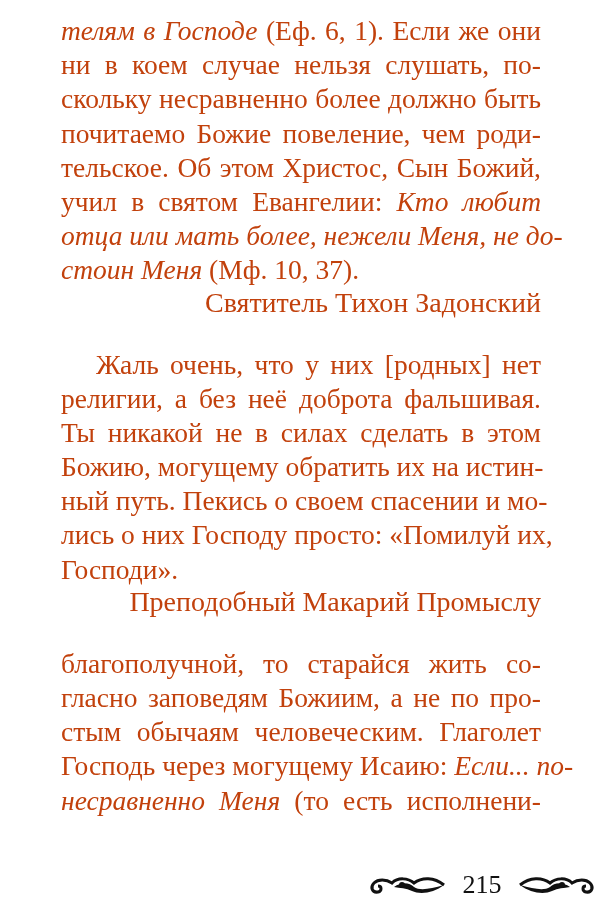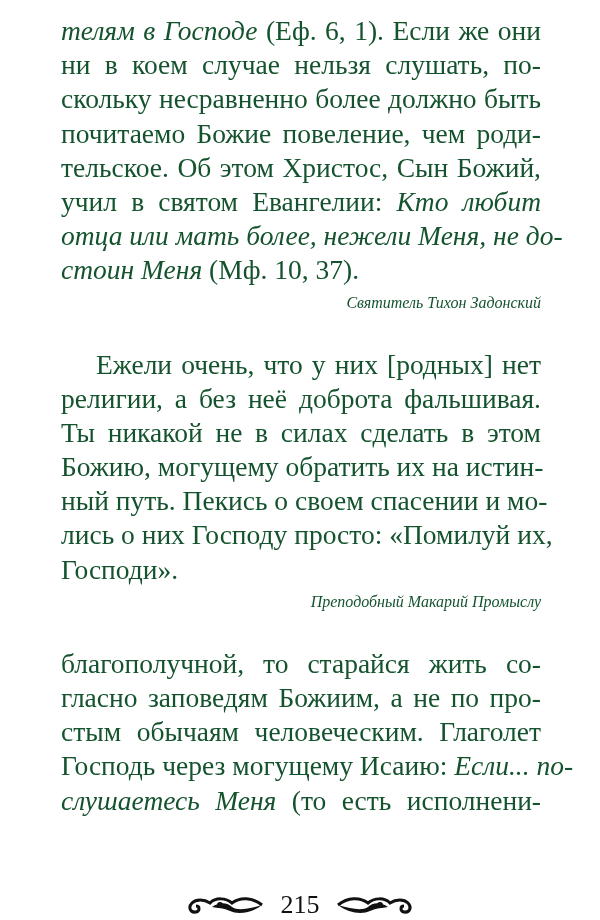--- a/index.html
+++ b/index.html
@@ -1,29 +1,29 @@
 <!DOCTYPE html>
 <html><head>
 <meta charset="utf-8">
 <style>
   html, body { margin:0; padding:0; background:#ffffff; }
   body { width:600px; height:920px; position:relative; overflow:hidden; }
   .page {
     position:absolute; left:61px; top:14px; width:480px;
     font-family:"Liberation Serif", serif;
-    font-size:27.5px; line-height:34.2px; color:#14532d;
+    font-size:27.5px; line-height:34.2px; color:#c2410c;
   }
   .line { display:block; white-space:nowrap; text-align:justify; text-align-last:justify; height:34.2px; }
   .line.last { text-align-last:left; }
   .indent { padding-left:35px; }
   .it { font-style:italic; }
-  .attr { display:block; text-align:right; font-style:italic; font-size:16px; line-height:30px; height:34px; margin-top:0px; }
+  .attr { display:block; text-align:right; font-size:28px; line-height:30px; height:34px; margin-top:0px; }
   .gap { height:26px; }
   .footer {
-    position:absolute; left:0; right:0; top:888px; text-align:center;
+    position:absolute; left:0; right:0; top:868px; text-align:right;
     font-family:"Liberation Serif", serif; font-size:26px; color:#111;
   }
   .orn { display:inline-block; vertical-align:middle; width:84px; height:24px; }
   .pno { display:inline-block; vertical-align:middle; margin:0 8px; }
 </style>
 </head>
 <body>
 
 <div class="page" id="page-body">
     <div>
@@ -32,36 +32,36 @@
       <span class="line"><span>скольку несравненно более должно быть</span></span>
       <span class="line"><span>почитаемо Божие повеление, чем роди-</span></span>
       <span class="line"><span>тельское. Об этом Христос, Сын Божий,</span></span>
       <span class="line"><span>учил в святом Евангелии: </span><span class="it">Кто любит</span></span>
       <span class="line"><span class="it">отца или мать более, нежели Меня, не до-</span></span>
       <span class="line last"><span class="it">стоин Меня</span><span> (Мф. 10, 37).</span></span>
       <span class="attr">Святитель Тихон Задонский</span>
       <div class="gap"></div>
     </div>
     <div>
-      <span class="line indent"><span>Ежели очень, что у них [родных] нет</span></span>
+      <span class="line indent"><span>Жаль очень, что у них [родных] нет</span></span>
       <span class="line"><span>религии, а без неё доброта фальшивая.</span></span>
       <span class="line"><span>Ты никакой не в силах сделать в этом</span></span>
       <span class="line"><span>Божию, могущему обратить их на истин-</span></span>
       <span class="line"><span>ный путь. Пекись о своем спасении и мо-</span></span>
       <span class="line"><span>лись о них Господу просто: «Помилуй их,</span></span>
       <span class="line last"><span>Господи».</span></span>
       <span class="attr">Преподобный Макарий Промыслу</span>
       <div class="gap"></div>
     </div>
     <div>
       <span class="line"><span>благополучной, то старайся жить со-</span></span>
       <span class="line"><span>гласно заповедям Божиим, а не по про-</span></span>
       <span class="line"><span>стым обычаям человеческим. Глаголет</span></span>
       <span class="line"><span>Господь через могущему Исаию: </span><span class="it">Если... по-</span></span>
-      <span class="line"><span class="it">слушаетесь Меня</span><span> (то есть исполнени-</span></span>
+      <span class="line"><span class="it">несравненно Меня</span><span> (то есть исполнени-</span></span>
     </div>
   </div>
 
 <div class="footer">
   <svg class="orn" viewBox="0 0 84 24">
     <path d="M80 12 C70 4 58 4 50 10 C44 5 34 4 28 10 C22 6 14 6 10 10 C6 14 8 20 14 19 C18 18 18 13 14 13" fill="none" stroke="#111" stroke-width="3"></path>
     <path d="M30 14 C38 8 46 10 50 14 C56 18 66 16 80 12 C70 20 56 22 48 18 C42 15 36 15 30 14 Z" fill="#111"></path>
     <circle cx="38" cy="12" r="3" fill="#111"></circle>
   </svg>
   <span class="pno">215</span>

